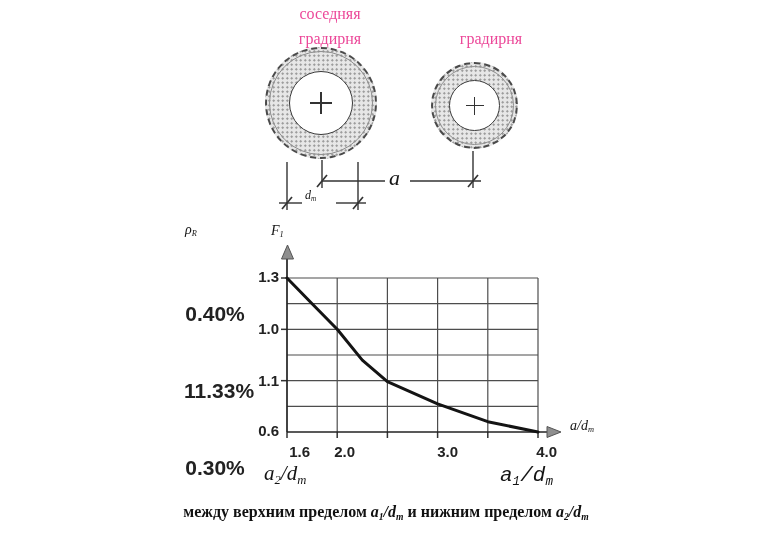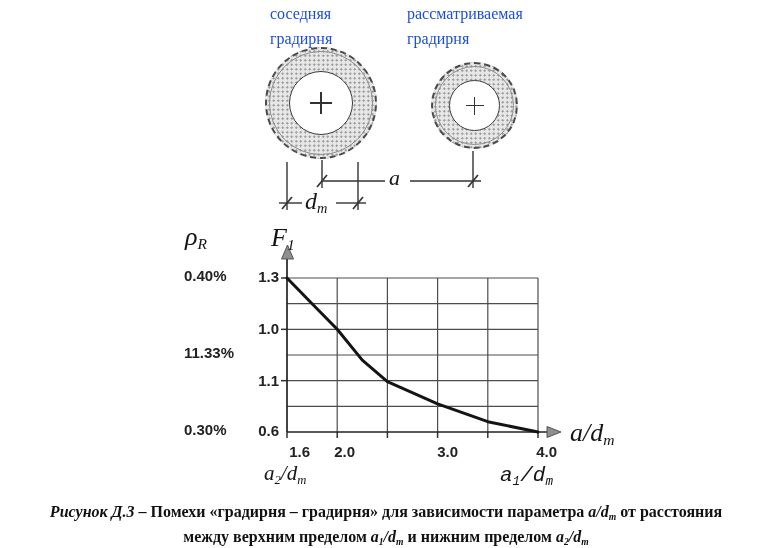--- a/index.html
+++ b/index.html
@@ -9,23 +9,24 @@
     background:#ffffff;
     font-family:"Liberation Serif","DejaVu Serif",serif;
     color:#1a1a1a;
     overflow:hidden;
   }
   .abs{position:absolute;}
 
   
   .tower-label{
     position:absolute;
+    text-align:center;
     font-size:16px;
     line-height:25px;
-    color:#1d4ed8;
+    color:#ec4899;
   }
 
   
   .tower{
     position:absolute;
     border-radius:50%;
     border:2px dashed #4a4a4a;
     background-color:#e7e7e7;
     background-image:radial-gradient(circle,#969696 0.9px,rgba(0,0,0,0) 1.05px);
     background-size:4.5px 4.5px;
@@ -49,31 +50,31 @@
   .cross{position:absolute;left:50%;top:50%;transform:translate(-50%,-50%);}
   .cross-lg{width:22px;height:22px;}
   .cross-sm{width:18px;height:18px;}
   .cross::before{content:"";position:absolute;left:0;right:0;top:50%;height:1.6px;margin-top:-0.8px;background:#333;}
   .cross::after{content:"";position:absolute;top:0;bottom:0;left:50%;width:1.6px;margin-left:-0.8px;background:#333;}
 
   
   .math{font-style:italic;font-family:"Liberation Serif","DejaVu Serif",serif;color:#141414;}
   .sub{font-size:0.6em;vertical-align:-0.28em;}
   .dim-a-label{font-size:22px;}
-  .dim-dm-label{font-size:24px;}
+  .dim-dm-label{font-size:12px;}
 
   
   .num{
     font-family:"Liberation Sans","DejaVu Sans",sans-serif;
     font-weight:bold;color:#222;
   }
-  .pct{width:62px;text-align:left;font-size:15px;}
+  .pct{width:62px;text-align:center;font-size:21px;margin-top:35px;}
   .ytick{width:34px;text-align:right;font-size:15px;}
   .xtick{width:44px;text-align:right;font-size:15px;}
-  .axis-sym{font-size:26px;}
+  .axis-sym{font-size:14px;}
   .end-label{font-size:21px;}
 
   
   .caption{
     position:absolute;left:0;top:502px;width:772px;
     text-align:center;
     font-size:16px;line-height:20px;
     font-weight:bold;color:#111;
   }
   .cap-b{font-weight:bold;}
@@ -84,21 +85,21 @@
 </head>
 <body>
 
 <div class="page">
 
   <div class="tower-label" style="left:270px;top:1px;width:120px;">
     <span class="abs-line">соседняя</span><br>
     <span>градирня</span>
   </div>
   <div class="tower-label" style="left:407px;top:1px;width:168px;">
-    <span>рассматриваемая</span><br>
+    <br>
     <span>градирня</span>
   </div>
 
   <div class="tower tower-left">
     <div class="shell-line"></div>
     <div class="inner"></div>
     <div class="cross cross-lg"></div>
   </div>
   <div class="tower tower-right">
     <div class="shell-line"></div>
@@ -168,17 +169,16 @@
 
   <div class="abs num xtick" style="left:266px;top:443px;">1.6</div>
   <div class="abs num xtick" style="left:311px;top:443px;">2.0</div>
   <div class="abs num xtick" style="left:414px;top:443px;">3.0</div>
   <div class="abs num xtick" style="left:513px;top:443px;">4.0</div>
 
   <div class="abs math end-label" style="left:264px;top:461px;"><span>a</span><span class="sub">2</span><span>/d</span><span class="sub">m</span></div>
   <div class="abs math end-label" style="left:500px;top:464px;font-family:Liberation Mono, monospace;"><span>a</span><span class="sub">1</span><span>/d</span><span class="sub">m</span></div>
 
   <div class="caption">
-    <div><span class="cap-bi">Рисунок Д.3</span><span class="cap-b"> – </span><span class="cap-b">Помехи «градирня – градирня» для зависимости параметра </span><span class="cap-bi">a/d</span><span class="cap-bi sub">m</span><span class="cap-b"> от расстояния</span></div>
     <div><span class="cap-b">между верхним пределом </span><span class="cap-bi">a</span><span class="cap-bi sub">1</span><span class="cap-bi">/d</span><span class="cap-bi sub">m</span><span class="cap-b"> и нижним пределом </span><span class="cap-bi">a</span><span class="cap-bi sub">2</span><span class="cap-bi">/d</span><span class="cap-bi sub">m</span></div>
   </div>
 
 </div>
 
 </body></html>

